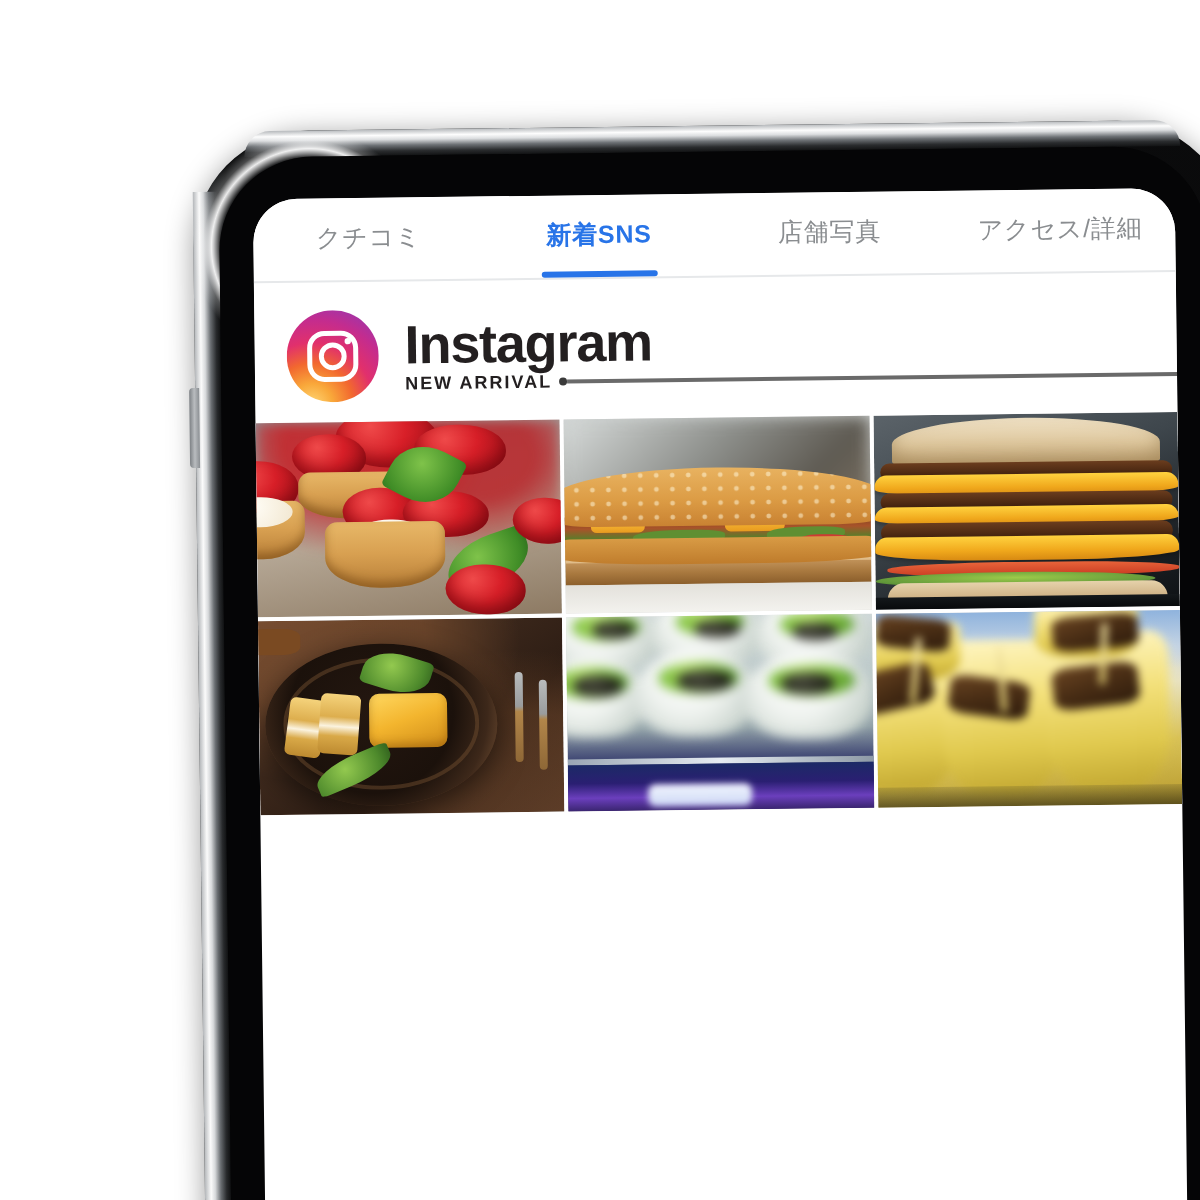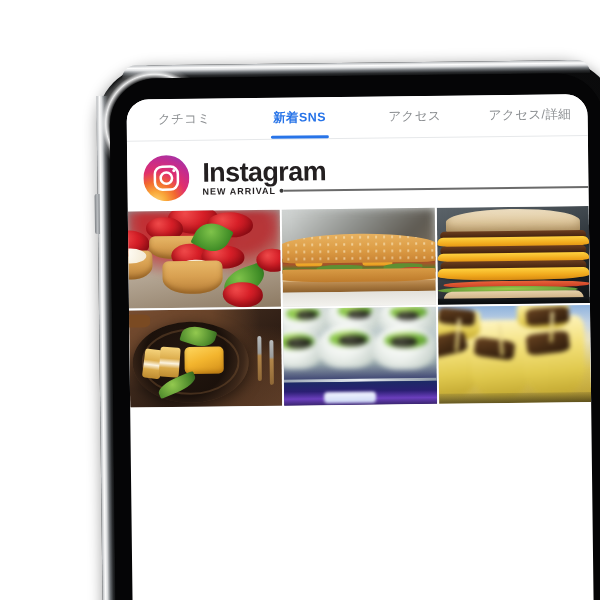--- a/index.html
+++ b/index.html
@@ -264,21 +264,21 @@
     <div class="phone-screen">
 
       <div class="tabbar">
         <div class="tab">
           <span>クチコミ</span>
         </div>
         <div class="tab active">
           <span>新着SNS</span>
         </div>
         <div class="tab">
-          <span>アクセス</span>
+          <span>店舗写真</span>
         </div>
         <div class="tab">
           <span>アクセス/詳細</span>
         </div>
       </div>
 
       <div class="ig-header">
         <div class="ig-logo">
           <svg viewBox="0 0 46 46" width="46" height="46">
             <defs>

